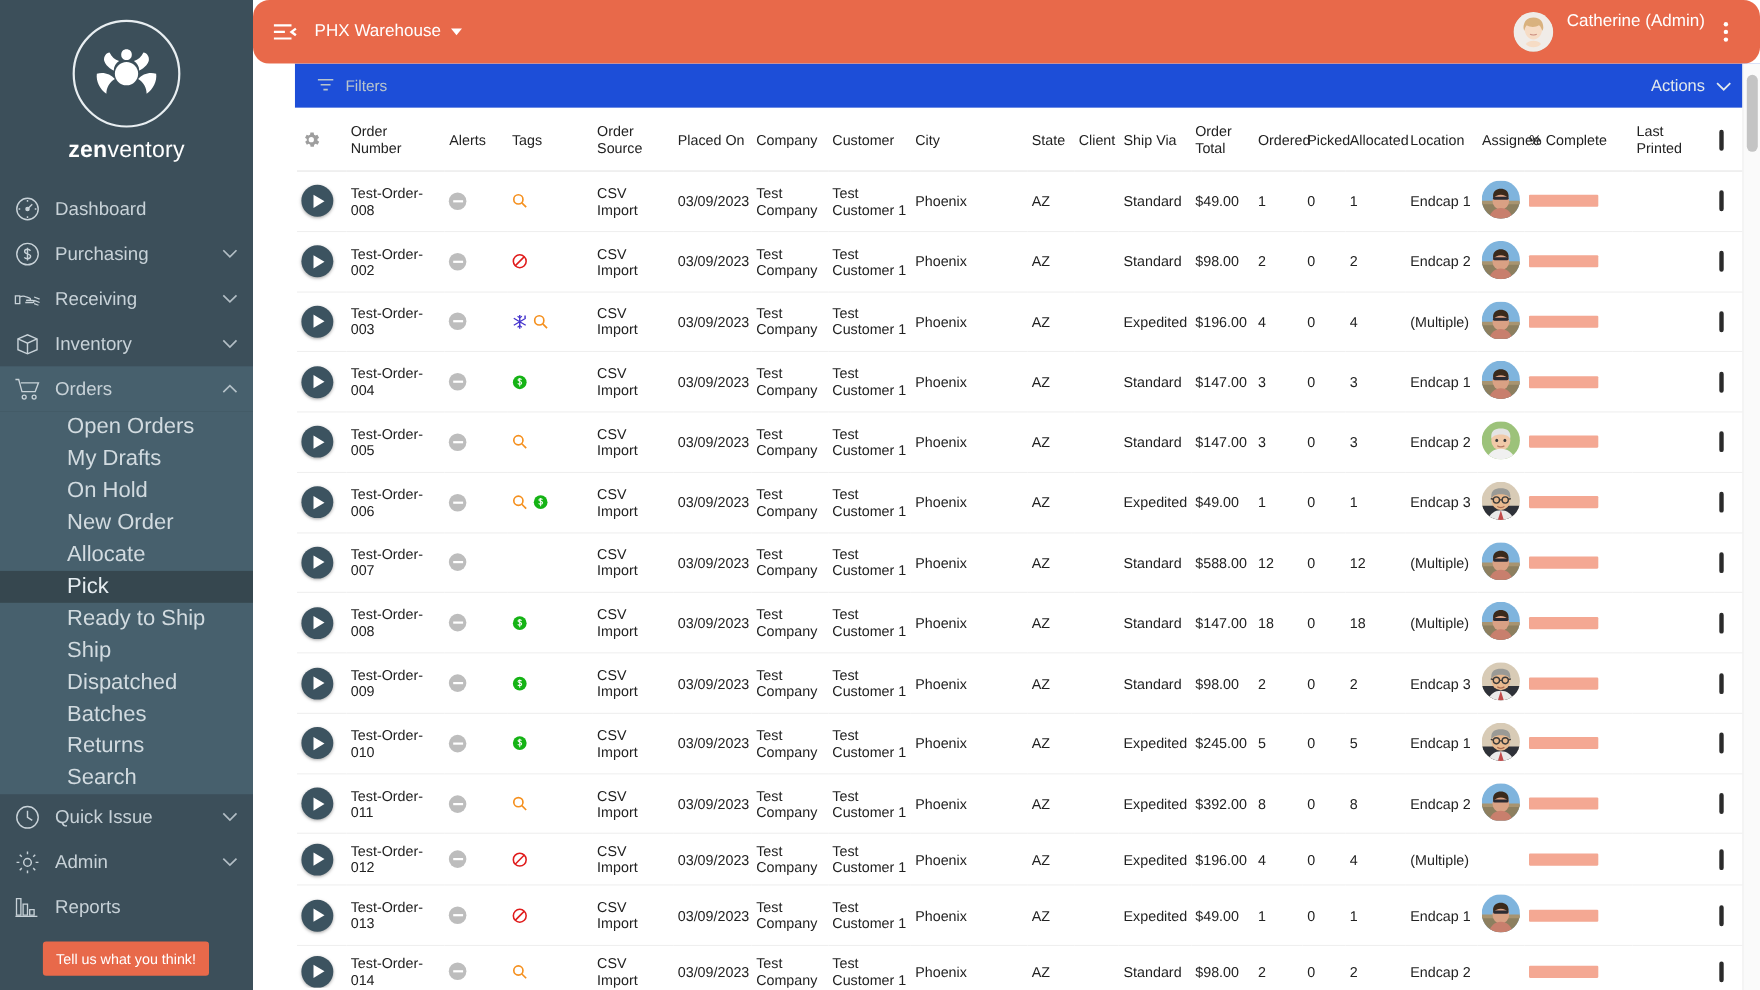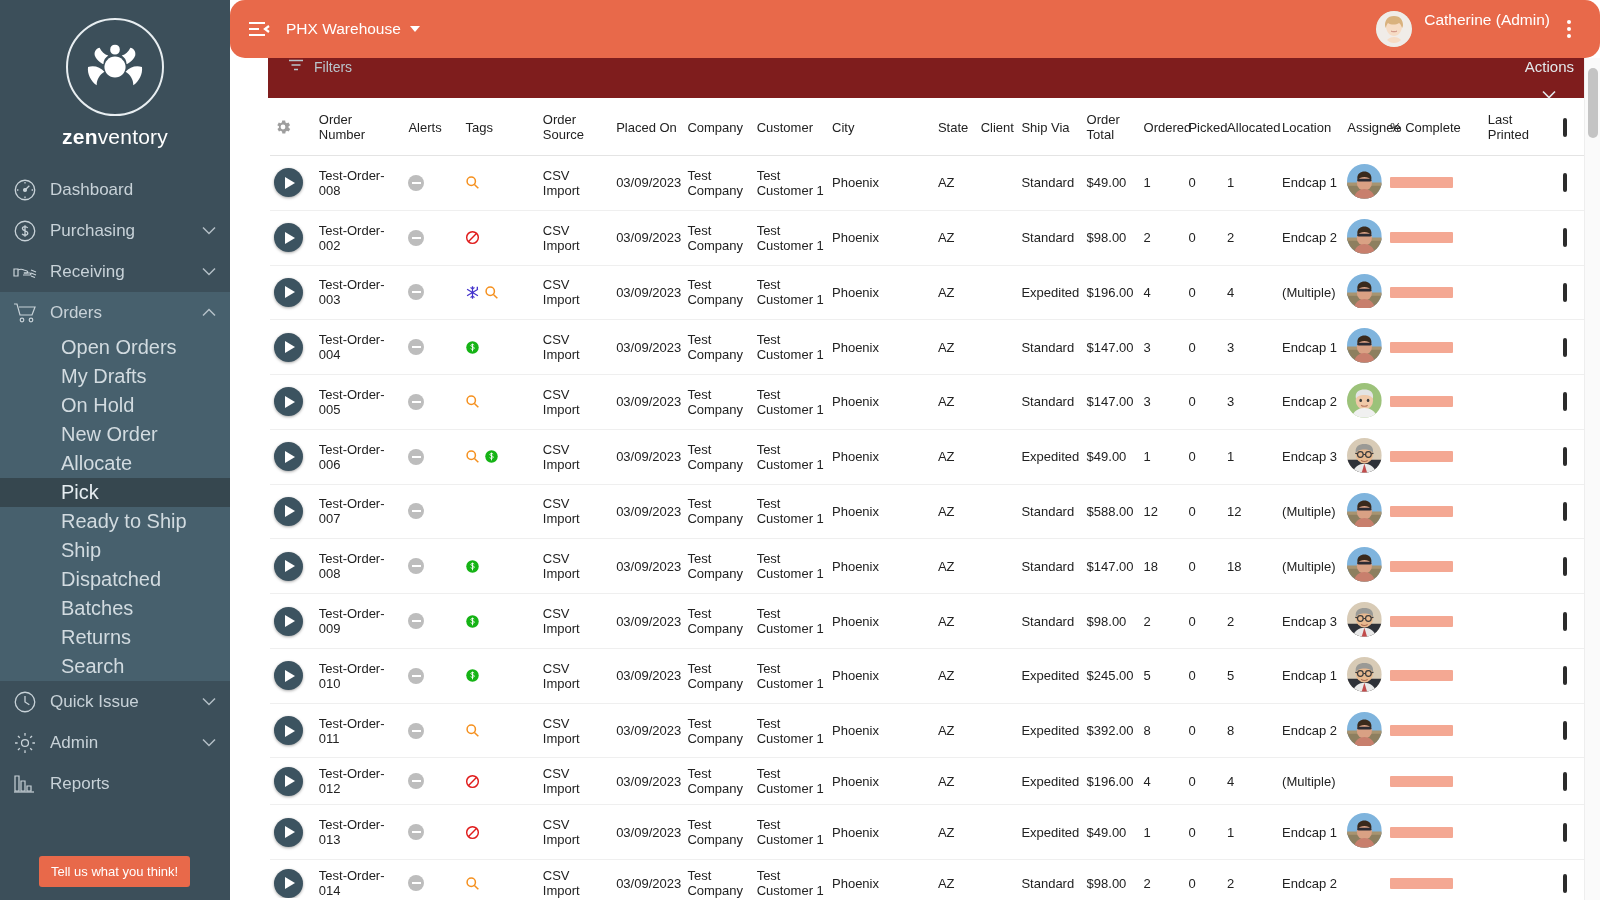--- a/index.html
+++ b/index.html
@@ -67,26 +67,26 @@
   .topbar-spacer { flex: 1; }
   .user-chip { display:flex; gap: 12px; cursor:pointer; }
   .avatar-top { width: 36px; height: 36px; border-radius: 50%; overflow:hidden; background:#d9c7b5; }
   .user-name { font-size: 15.5px; }
   .kebab { width: 26px; display:flex; flex-direction:column; align-items:center; gap:3px; cursor:pointer; margin-left: 6px;}
   .kebab i { width:4px;height:4px;border-radius:50%;background:#fff;display:block; }
 
   
   .content-pad { padding-left: 38px; background:#fff; }
   .filterbar {
-    height: 40px; background: #7f1d1d; color: #b9c5cc;
-    display:flex; align-items:flex-start; padding: 0 26px 0 20px;
+    height: 40px; background: #1d4ed8; color: #b9c5cc;
+    display:flex; align-items:center; padding: 0 26px 0 20px;
     font-size: 14px;
   }
   .filterbar .f-left { display:flex; align-items:center; gap:10px; cursor:pointer; }
-  .filterbar .f-right { margin-left:auto; display:flex; align-items:center; gap:10px; color:#e3e9ec; font-size:15px; cursor:pointer;flex-direction:column;}
+  .filterbar .f-right { margin-left:auto; display:flex; align-items:center; gap:10px; color:#e3e9ec; font-size:15px; cursor:pointer;}
 
   
   .table-scroll { height: 800px; overflow:hidden; background:#fff; padding-left: 2px;}
   table.grid { width: 1330px; border-collapse: collapse; table-layout: fixed; }
   table.grid th {
     font-size: 13px; font-weight: 400; color: #222; text-align: left;
     padding: 14px 4px 13px 4px; border-bottom: 1px solid #e4e4e4;
     vertical-align: middle;
   }
   table.grid td {
@@ -202,20 +202,34 @@
             </svg>
         </span>
         <span class="nav-label">Receiving</span>
         <span class="chev">
           <svg width="14" height="9" viewBox="0 0 14 9" fill="none" stroke="#c8d2d8" stroke-width="1.5">
               <path d="M1 1.5l6 6 6-6"></path>
             </svg>
         </span>
       </div>
 
+      <div class="nav-item">
+        <span class="nav-ico">
+          <svg width="26" height="26" viewBox="0 0 24 24" fill="none" stroke="#c8d2d8" stroke-width="1.2">
+              <path d="M4 7.5L12 4l8 3.5v9L12 20l-8-3.5z"></path>
+              <path d="M4 7.5L12 11l8-3.5M12 11v9"></path>
+            </svg>
+        </span>
+        <span class="nav-label">Inventory</span>
+        <span class="chev">
+          <svg width="14" height="9" viewBox="0 0 14 9" fill="none" stroke="#c8d2d8" stroke-width="1.5">
+              <path d="M1 1.5l6 6 6-6"></path>
+            </svg>
+        </span>
+      </div>
 
       <div class="nav-item active-parent">
         <span class="nav-ico">
           <svg width="28" height="24" viewBox="0 0 28 24" fill="none" stroke="#c8d2d8" stroke-width="1.2">
               <path d="M2 3h3l3 11h12l3-8H7"></path>
               <circle cx="10" cy="19" r="1.8"></circle>
               <circle cx="19" cy="19" r="1.8"></circle>
             </svg>
         </span>
         <span class="nav-label">Orders</span>

